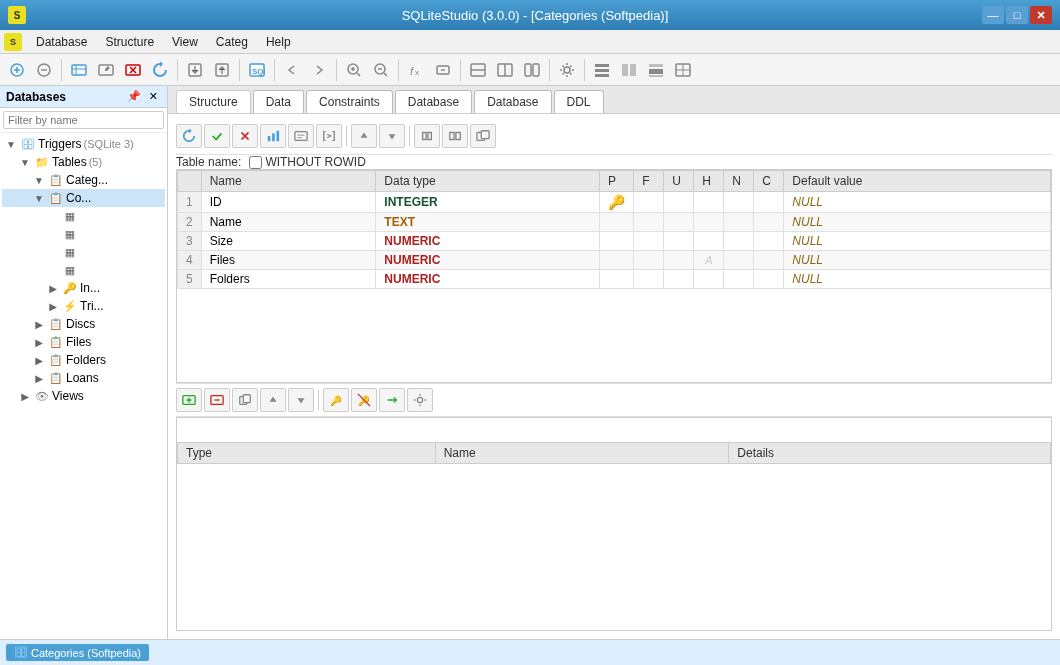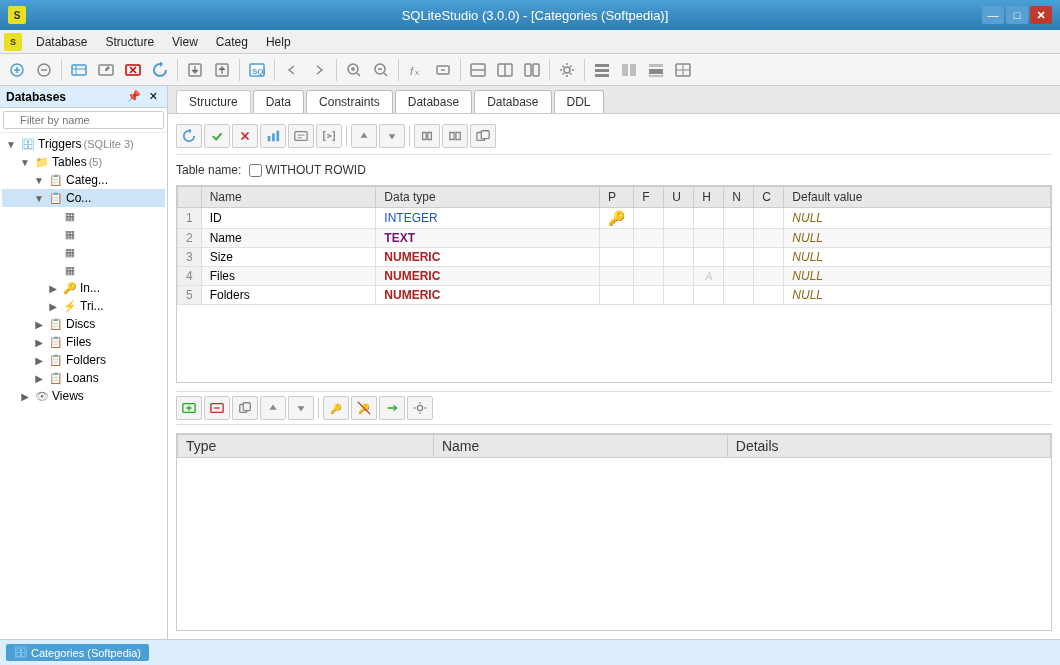--- a/index.html
+++ b/index.html
@@ -23,21 +23,21 @@
     .tb-btn { width: 26px; height: 26px; border: 1px solid transparent; background: transparent; cursor: pointer; border-radius: 2px; display: flex; align-items: center; justify-content: center; font-size: 14px; }
     .tb-sep { width: 1px; height: 22px; background: #ccc; margin: 0 3px; }
 
     
     #main { display: flex; height: calc(665px - 30px - 24px - 32px - 26px); }
 
     
     #sidebar { width: 168px; background: white; border-right: 1px solid #ccc; display: flex; flex-direction: column; }
     #sidebar-header { background: #ddeeff; padding: 3px 6px; display: flex; align-items: center; justify-content: space-between; border-bottom: 1px solid #ccc; font-size: 12px; font-weight: bold; }
     #sidebar-filter { padding: 3px; border-bottom: 1px solid #eee; }
-    #sidebar-filter input { width: 100%; border: 1px solid #ccc; padding: 2px 16px; font-size: 11px; border-radius: 2px; color: #999; }
+    #sidebar-filter input { width: 100%; border: 1px solid #ccc; padding: 2px 4px; font-size: 11px; border-radius: 2px; color: #999; }
     #sidebar-tree { flex: 1; overflow-y: auto; font-size: 12px; padding: 2px; }
     .tree-item { display: flex; align-items: center; padding: 1px 2px; cursor: pointer; white-space: nowrap; }
     .tree-item.selected { background: #cce4f7; }
     .tree-indent { display: inline-block; }
     .tree-expand { width: 14px; height: 14px; display: inline-flex; align-items: center; justify-content: center; cursor: pointer; font-size: 10px; color: #666; }
     .tree-icon { width: 16px; height: 16px; margin: 0 2px; display: inline-flex; align-items: center; justify-content: center; font-size: 11px; }
     .icon-db { color: #4a9fd4; }
     .icon-table { color: #4a9fd4; }
     .icon-col { color: #666; }
     .icon-idx { color: #999; }
@@ -47,21 +47,21 @@
     
     #status-bar { background: #ddeeff; height: 26px; border-top: 1px solid #ccc; display: flex; align-items: center; padding: 0 6px; font-size: 12px; }
     .status-btn { background: #4a9fd4; color: white; padding: 2px 8px; border: none; border-radius: 2px; font-size: 11px; cursor: pointer; display: flex; align-items: center; gap: 3px; }
 
     
     #content { flex: 1; background: #f5f5f5; display: flex; flex-direction: column; overflow: hidden; }
     #tabs { background: #e8e8e8; display: flex; align-items: flex-end; padding: 4px 8px 0; border-bottom: 1px solid #ccc; gap: 2px; }
     .tab { padding: 4px 12px; background: #ffffff; border: 1px solid #bbb; border-bottom: none; border-radius: 3px 3px 0 0; cursor: pointer; font-size: 12px; color: #333; }
     .tab.active { background: white; border-color: #ccc; font-weight: normal; }
 
-    #tab-content { flex: 1; background: white; padding: 8px; display: flex; flex-direction: column; gap: 8px; overflow: hidden; }
+    #tab-content { flex: 1; background: white; padding: 8px; display: flex; flex-direction: column; overflow: hidden; }
 
     
     #sub-toolbar { display: flex; align-items: center; gap: 2px; padding: 2px 0; border-bottom: 1px solid #e0e0e0; padding-bottom: 6px; }
     .stb-btn { width: 26px; height: 24px; border: 1px solid #ccc; background: #f5f5f5; cursor: pointer; border-radius: 2px; display: flex; align-items: center; justify-content: center; font-size: 12px; }
     .stb-sep { width: 1px; height: 20px; background: #ccc; margin: 0 2px; }
 
     
     #table-name-row { display: flex; align-items: center; gap: 8px; font-size: 12px; }
     #table-name-row label { font-weight: normal; color: #333; }
     #table-name-input { border: 1px solid #ccc; padding: 2px 6px; font-size: 12px; width: 180px; background: white; }
@@ -74,21 +74,21 @@
     .grid-table td { border: 1px solid #e0e0e0; padding: 2px 8px; white-space: nowrap; }
     .grid-table tr:nth-child(even) { background: #f8f8f8; }
     .grid-table .row-num { color: #888; text-align: center; width: 20px; background: #f0f0f0; }
     .col-header-p, .col-header-f, .col-header-u, .col-header-h, .col-header-n, .col-header-c { text-align: center; width: 30px; }
 
     
     #bottom-toolbar { display: flex; align-items: center; gap: 2px; padding: 4px 0; border-top: 1px solid #e0e0e0; border-bottom: 1px solid #e0e0e0; }
 
     
     #constraints-grid { border: 1px solid #ccc; min-height: 120px; flex: 1; overflow: auto; }
-    .constraints-table { width: 100%; border-collapse: collapse; font-size: 14px; }
+    .constraints-table { width: 100%; border-collapse: collapse; font-size: 12px; margin-top: 24px; }
     .constraints-table th { background: #e8e8e8; border: 1px solid #ccc; padding: 3px 8px; text-align: left; font-weight: normal; color: #333; }
   </style>
 </head>
 <body>
 
 <div id="title-bar">
   <div style="width:80px; display:flex; align-items:center; gap:4px;">
     <div style="width:18px;height:18px;background:#e8e020;border-radius:2px;display:flex;align-items:center;justify-content:center;font-size:10px;font-weight:bold;color:#333;">S</div>
   </div>
   <div class="title">SQLiteStudio (3.0.0) - [Categories (Softpedia)]</div>
@@ -482,33 +482,33 @@
               <th class="col-header-n">N</th>
               <th class="col-header-c">C</th>
               <th>Default value</th>
             </tr>
           </thead>
           <tbody id="grid-body">
 
           <tr>
       <td class="row-num">1</td>
       <td>ID</td>
-      <td style="color:#1d4ed8;font-weight:normal;">INTEGER</td>
+      <td style="color:#14532d;font-weight:bold;">INTEGER</td>
       <td style="text-align:center;"><span style="color:#c8a000;font-size:14px;">🔑</span></td>
       <td style="text-align:center;"></td>
       <td style="text-align:center;"></td>
       <td style="text-align:center;"></td>
       <td style="text-align:center;"></td>
       <td style="text-align:center;"></td>
       <td><span style="color:#8B6914;font-style:italic;">NULL</span></td>
     </tr>
               <tr>
       <td class="row-num">2</td>
       <td>Name</td>
-      <td style="color:#701a75;font-weight:bold;">TEXT</td>
+      <td style="color:#a16207;font-weight:bold;">TEXT</td>
       <td style="text-align:center;"></td>
       <td style="text-align:center;"></td>
       <td style="text-align:center;"></td>
       <td style="text-align:center;"></td>
       <td style="text-align:center;"></td>
       <td style="text-align:center;"></td>
       <td><span style="color:#8B6914;font-style:italic;">NULL</span></td>
     </tr>
               <tr>
       <td class="row-num">3</td>

